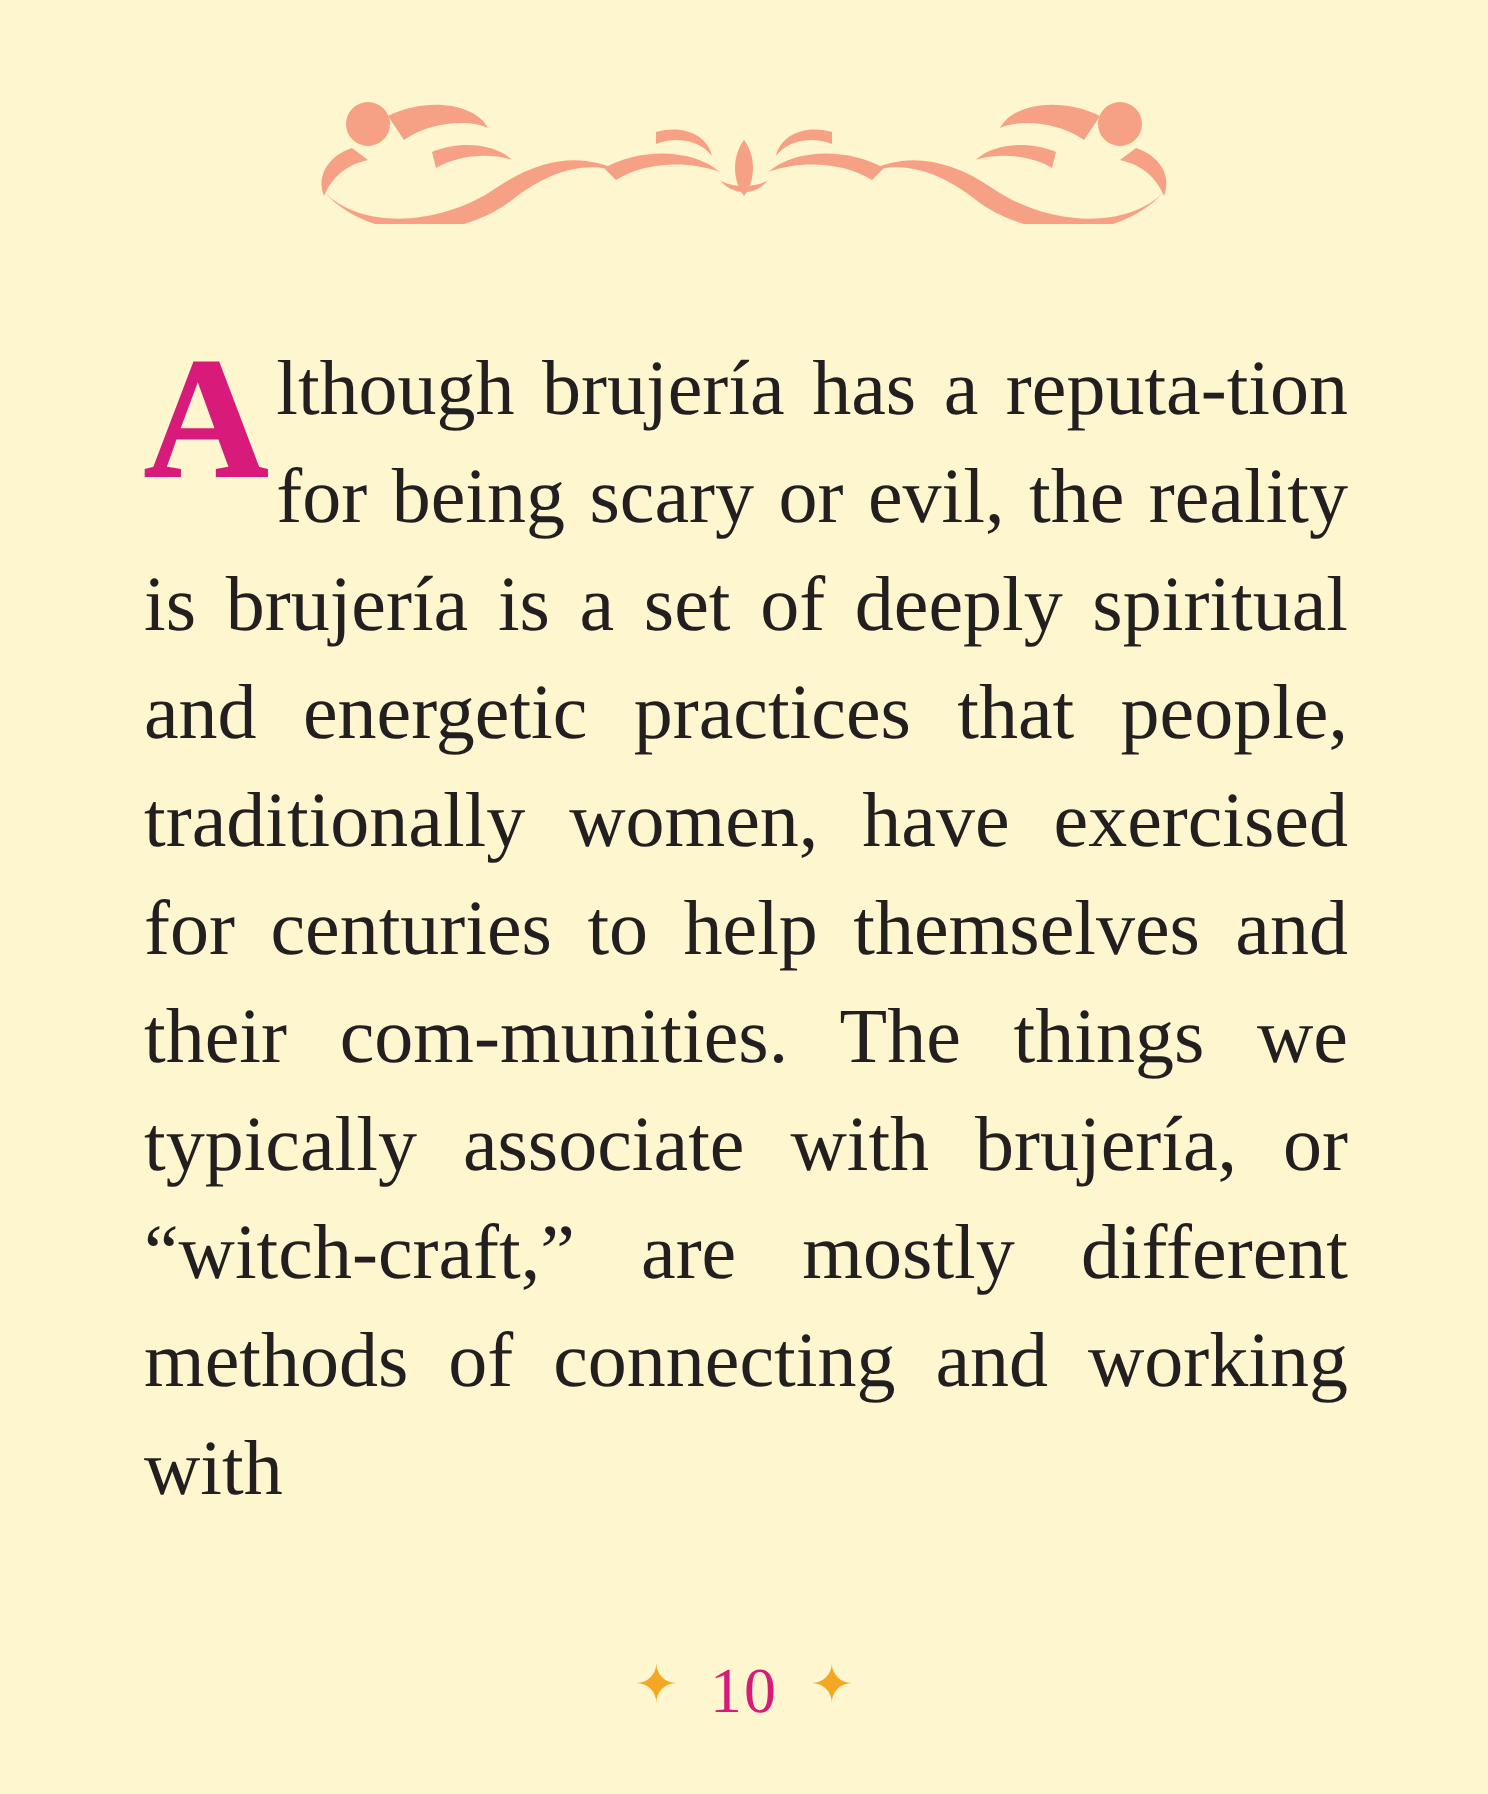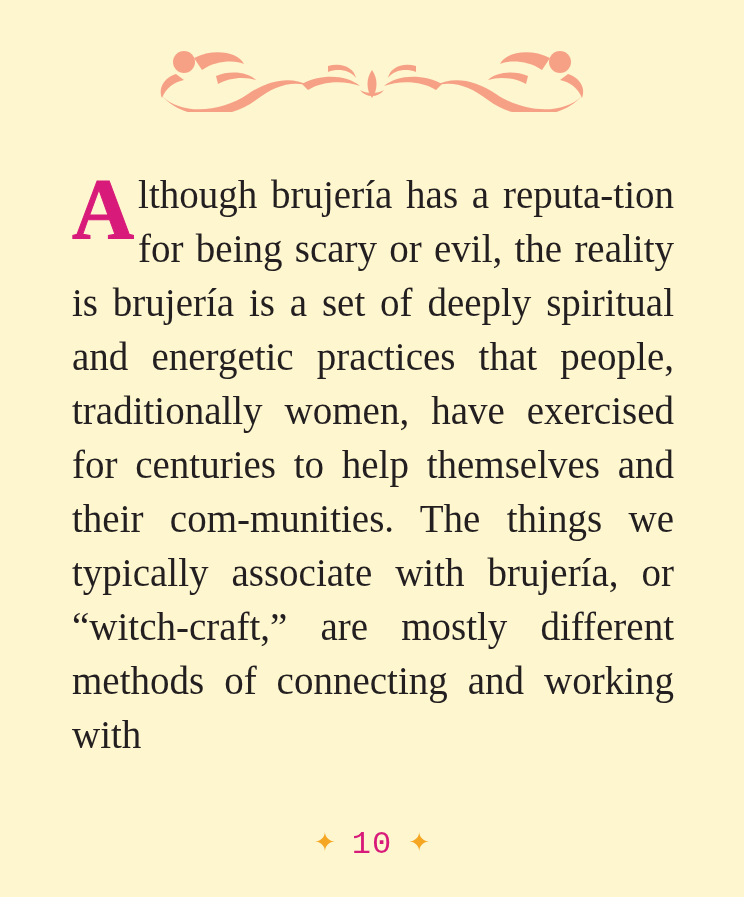--- a/index.html
+++ b/index.html
@@ -79,21 +79,21 @@
     gap: 16px;
   }
   .folio-mark {
     color: #f5a623;
     font-size: 26px;
     line-height: 1;
     transform: translateY(-2px);
   }
   .folio-num {
     color: #d81b7a;
-    font-family: Liberation Mono, monospace;
+    font-family: Liberation Serif, serif;
     font-size: 32px;
     line-height: 1;
     letter-spacing: 1px;
   }
 </style>
 </head>
 <body>
 
 <div class="page">
 

